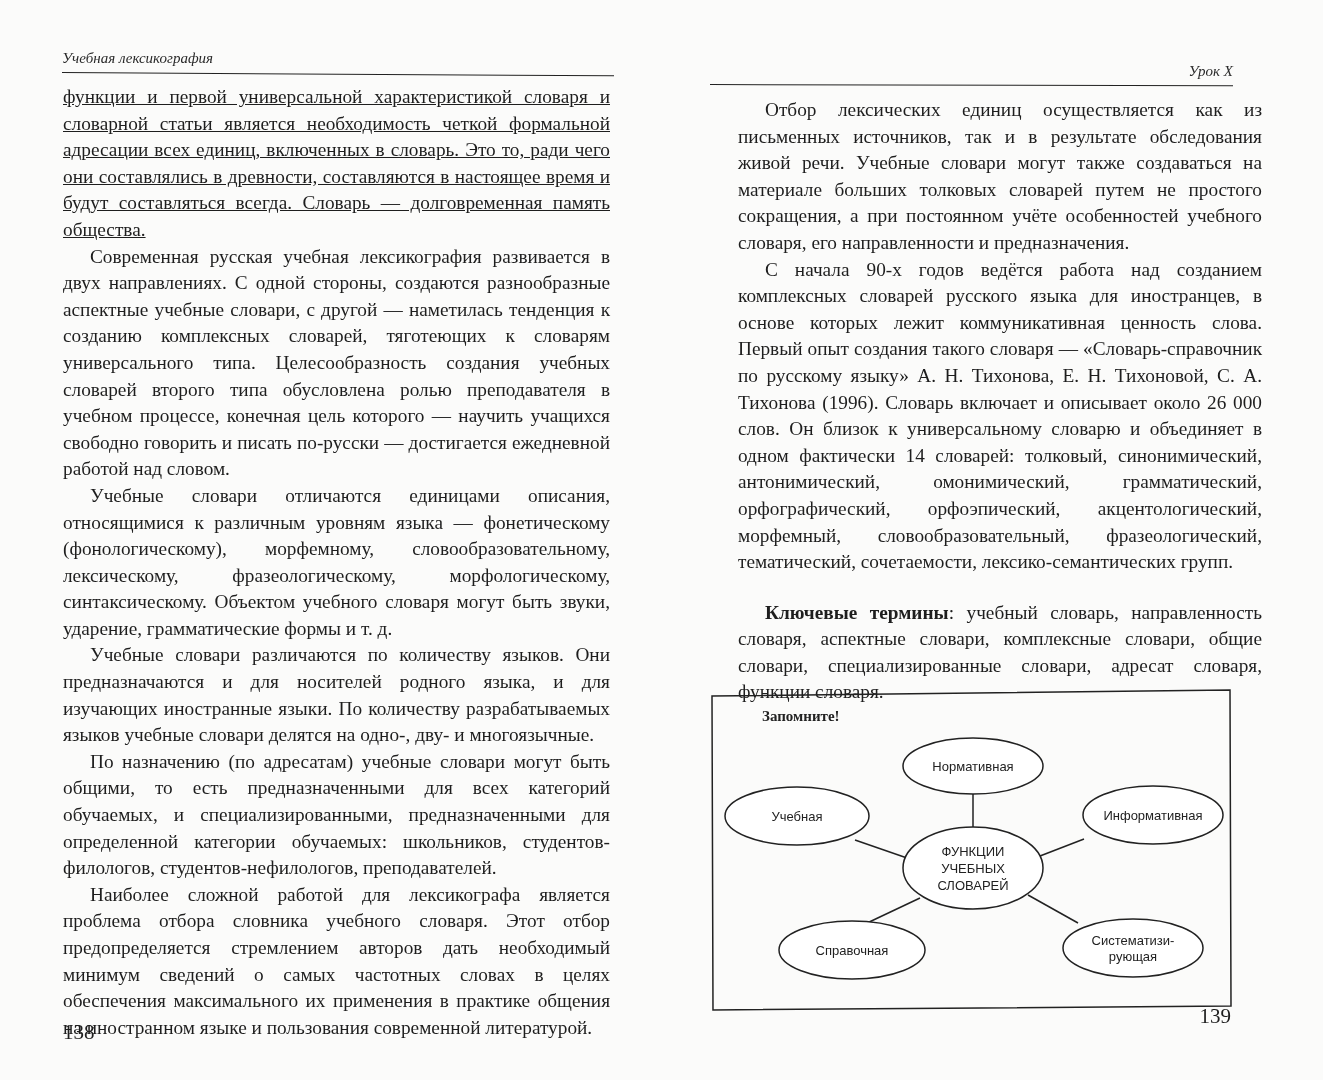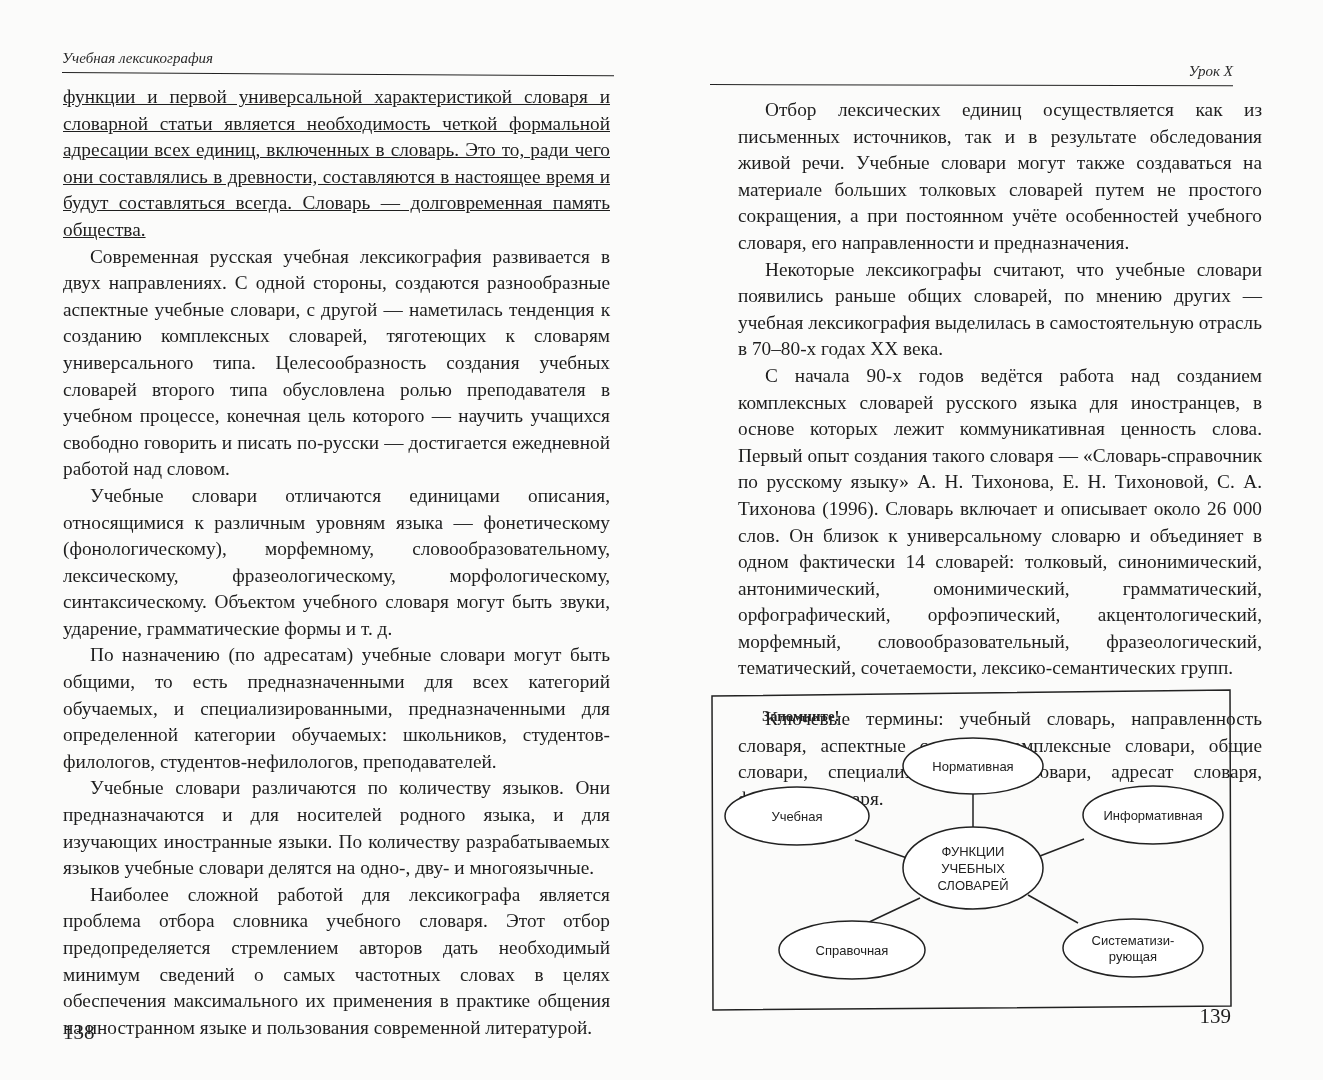--- a/index.html
+++ b/index.html
@@ -17,53 +17,52 @@
   .right .running-head { right:90px; top:63px;text-align:center; }
   .rule { position:absolute; height:0; border-top:1.6px solid #222; }
   .left .rule { left:62px; width:552px; top:72px; transform:rotate(0.35deg); transform-origin:left; }
   .right .rule { left:48px; width:523px; top:84px; transform:rotate(0.15deg); transform-origin:left; }
   .body-text { position:absolute; font-size:19.3px; line-height:26.6px; text-align:justify; }
   .left .body-text { left:63px; top:84px; width:547px; }
   .right .body-text { left:48px; top:97px; width:524px;margin-left:28px; }
   .body-text p { margin:0; text-indent:27px; }
   .body-text p.noindent { text-indent:0;text-decoration:underline; }
   .terms { margin-top:24px !important; }
-  .terms b { font-weight:normal; }
+  .terms b { font-weight:bold; }
   .folio { position:absolute; font-size:21px; }
   .left .folio { left:63px; top:1020px; }
   .right .folio { right:92px; top:1004px;margin-left:44px; }
   .diagram { position:absolute; left:48px; top:688px; width:530px; height:320px; }
   .diagram svg { width:100%; height:100%; overflow:visible; }
   .diagram text { font-family:"Liberation Sans", sans-serif; font-size:13px; fill:#222; }
   .diagram .title { font-family:"Liberation Serif", serif; font-weight:bold; font-size:15px; }
 </style>
 </head>
 <body>
 
 <div class="page left">
   <div class="running-head">Учебная лексикография</div>
   <div class="rule"></div>
   <div class="body-text">
     <p class="noindent">функции и первой универсальной характеристикой словаря и словарной статьи является необходимость четкой формальной адресации всех единиц, включенных в словарь. Это то, ради чего они составлялись в древности, составляются в настоящее время и будут составляться всегда. Словарь — долговременная память общества.</p>
     <p>Современная русская учебная лексикография развивается в двух направлениях. С одной стороны, создаются разнообразные аспектные учебные словари, с другой — наметилась тенденция к созданию комплексных словарей, тяготеющих к словарям универсального типа. Целесообразность создания учебных словарей второго типа обусловлена ролью преподавателя в учебном процессе, конечная цель которого — научить учащихся свободно говорить и писать по-русски — достигается ежедневной работой над словом.</p>
     <p>Учебные словари отличаются единицами описания, относящимися к различным уровням языка — фонетическому (фонологическому), морфемному, словообразовательному, лексическому, фразеологическому, морфологическому, синтаксическому. Объектом учебного словаря могут быть звуки, ударение, грамматические формы и т. д.</p>
+    <p>Учебные словари различаются по количеству языков. Они предназначаются и для носителей родного языка, и для изучающих иностранные языки. По количеству разрабатываемых языков учебные словари делятся на одно-, дву- и многоязычные.</p>
     <p>По назначению (по адресатам) учебные словари могут быть общими, то есть предназначенными для всех категорий обучаемых, и специализированными, предназначенными для определенной категории обучаемых: школьников, студентов-филологов, студентов-нефилологов, преподавателей.</p>
-    <p>Учебные словари различаются по количеству языков. Они предназначаются и для носителей родного языка, и для изучающих иностранные языки. По количеству разрабатываемых языков учебные словари делятся на одно-, дву- и многоязычные.</p>
     <p>Наиболее сложной работой для лексикографа является проблема отбора словника учебного словаря. Этот отбор предопределяется стремлением авторов дать необходимый минимум сведений о самых частотных словах в целях обеспечения максимального их применения в практике общения на иностранном языке и пользования современной литературой.</p>
 
   </div>
   <div class="folio">138</div>
 </div>
 
 <div class="page right">
   <div class="running-head">Урок X</div>
   <div class="rule"></div>
   <div class="body-text">
     <p>Отбор лексических единиц осуществляется как из письменных источников, так и в результате обследования живой речи. Учебные словари могут также создаваться на материале больших толковых словарей путем не простого сокращения, а при постоянном учёте особенностей учебного словаря, его направленности и предназначения.</p>
-    <p>Некоторые лексикографы считают, что учебные словари появились раньше общих словарей, по мнению других — учебная лексикография выделилась в самостоятельную отрасль в 70–80-х годах XX века.</p>
     <p>С начала 90-х годов ведётся работа над созданием комплексных словарей русского языка для иностранцев, в основе которых лежит коммуникативная ценность слова. Первый опыт создания такого словаря — «Словарь-справочник по русскому языку» А. Н. Тихонова, Е. Н. Тихоновой, С. А. Тихонова (1996). Словарь включает и описывает около 26 000 слов. Он близок к универсальному словарю и объединяет в одном фактически 14 словарей: толковый, синонимический, антонимический, омонимический, грамматический, орфографический, орфоэпический, акцентологический, морфемный, словообразовательный, фразеологический, тематический, сочетаемости, лексико-семантических групп.</p>
     <p class="terms"><b>Ключевые термины</b><span>: учебный словарь, направленность словаря, аспектные словари, комплексные словари, общие словари, специализированные словари, адресат словаря, функции словаря.</span></p>
   </div>
 
   <div class="diagram">
     <svg viewBox="0 0 530 320">
       <polygon points="2,8 520,2 521,318 3,322" fill="none" stroke="#222" stroke-width="1.5"></polygon>
       <text class="title" x="52" y="33">Запомните!</text>
       <g id="diagram-graph">
           <line x1="263" y1="106" x2="263" y2="139" stroke="#222" stroke-width="1.5"></line>

